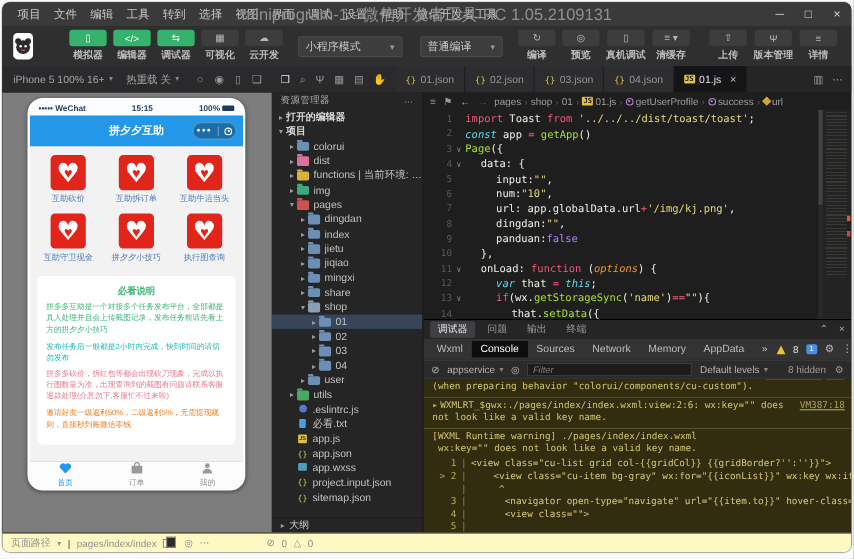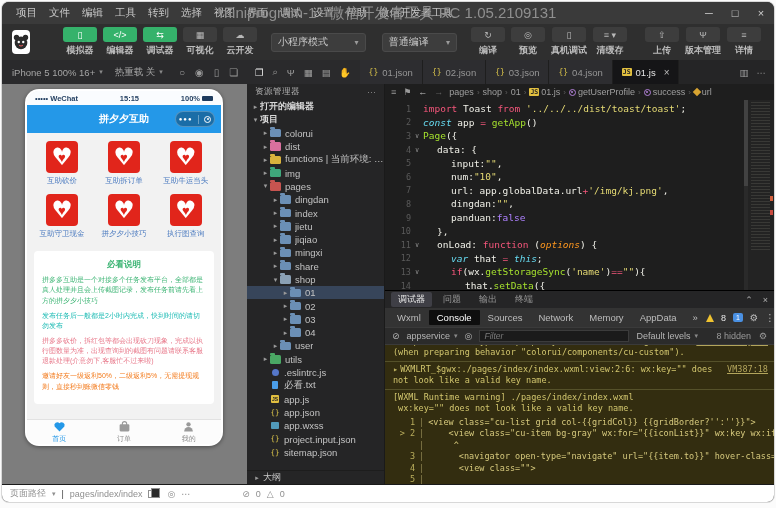--- a/index.html
+++ b/index.html
@@ -148,21 +148,21 @@
   .crow { background:#332d10; border-bottom:1px solid #55512a; padding:2px 6px 2px 8px; color:#d2c66e; line-height:1.35; position:relative; }
   .crow .clink { float:right; color:#b3a55c; text-decoration:underline; margin-left:8px; }
   .crow .exp { color:#b9ad5c; margin-right:2px; }
   .ccode { margin-top:2px; }
   .ccl { display:flex; white-space:pre; color:#d6c97d; }
   .ccl .cno { width:22px; text-align:right; flex:0 0 auto; color:#b9ad5c; }
   .ccl .cbar { padding:0 4px; color:#8f8552; }
   .clip1 { margin-top:-11px; }
 
   
-  .statusbar { height:18px; background:#ffffff; border-top:1px solid #1a1a1a; display:flex; align-items:center; font-size:9px; color:#8f8f8f; flex:0 0 auto; padding:0 8px; }
+  .statusbar { height:18px; background:#fef9c3; border-top:1px solid #1a1a1a; display:flex; align-items:center; font-size:9px; color:#8f8f8f; flex:0 0 auto; padding:0 8px; }
   .sgl { display:flex; align-items:center; gap:6px; }
   .probs { margin-left:52px; display:flex; gap:6px; align-items:center; }
   .sright { margin-left:auto; display:flex; gap:2px; align-items:center;margin-top:40px; }
   .copyic { display:inline-block; width:7px; height:8px; border:1px solid #8f8f8f; position:relative; }
   .copyic::after { content:""; position:absolute; left:2px; top:-3px; width:7px; height:8px; border:1px solid #8f8f8f; background:#2a2a2a; }
 </style>
 </head>
 <body>
 
 <div id="win">

